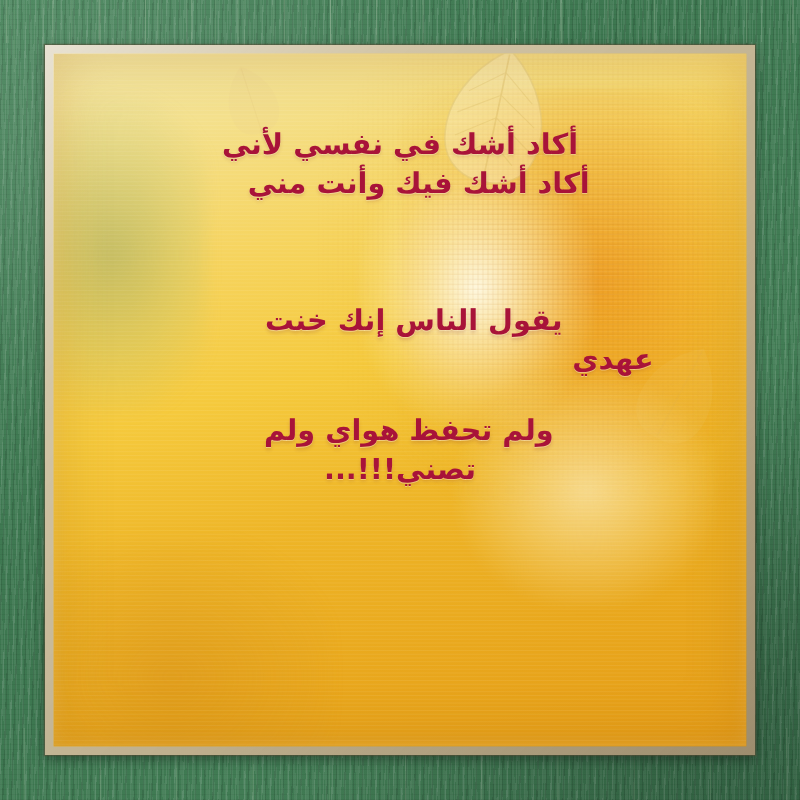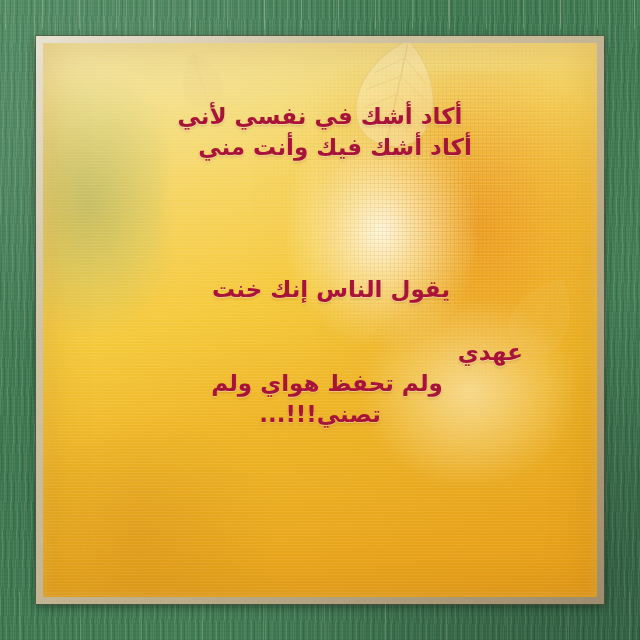--- a/index.html
+++ b/index.html
@@ -167,23 +167,23 @@
     font-family:"DejaVu Sans","Liberation Sans",sans-serif;
     font-weight:700;
     font-size:23px;
     line-height:1.36;
     text-shadow:0 1px 0 rgba(255,240,200,.45), 0 2px 3px rgba(120,40,40,.18);
   }
   .stanza{width:100%;}
   .stanza .vline{display:block;white-space:normal;}
   .stanza-1{margin-top:0;}
   .spacer{height:78px;}
-  .stanza-2 .vline{text-align:center;margin-top:32px;}
+  .stanza-2 .vline{text-align:center;}
   .stanza-2 .vline.wrap{text-align:right;padding-right:34px;}
-  .stanza-3{}
+  .stanza-3{margin-top:26px;}
   .stanza-3 .vline.wrap{padding-right:0;}
   .stanza-2 .vline:first-child{padding-left:22px;}
   .stanza-3 .vline:first-child{padding-left:14px;}
   .stanza-1 .vline:nth-child(2){padding-left:30px;}
 </style>
 </head>
 <body>
 
 <div id="card">
 

